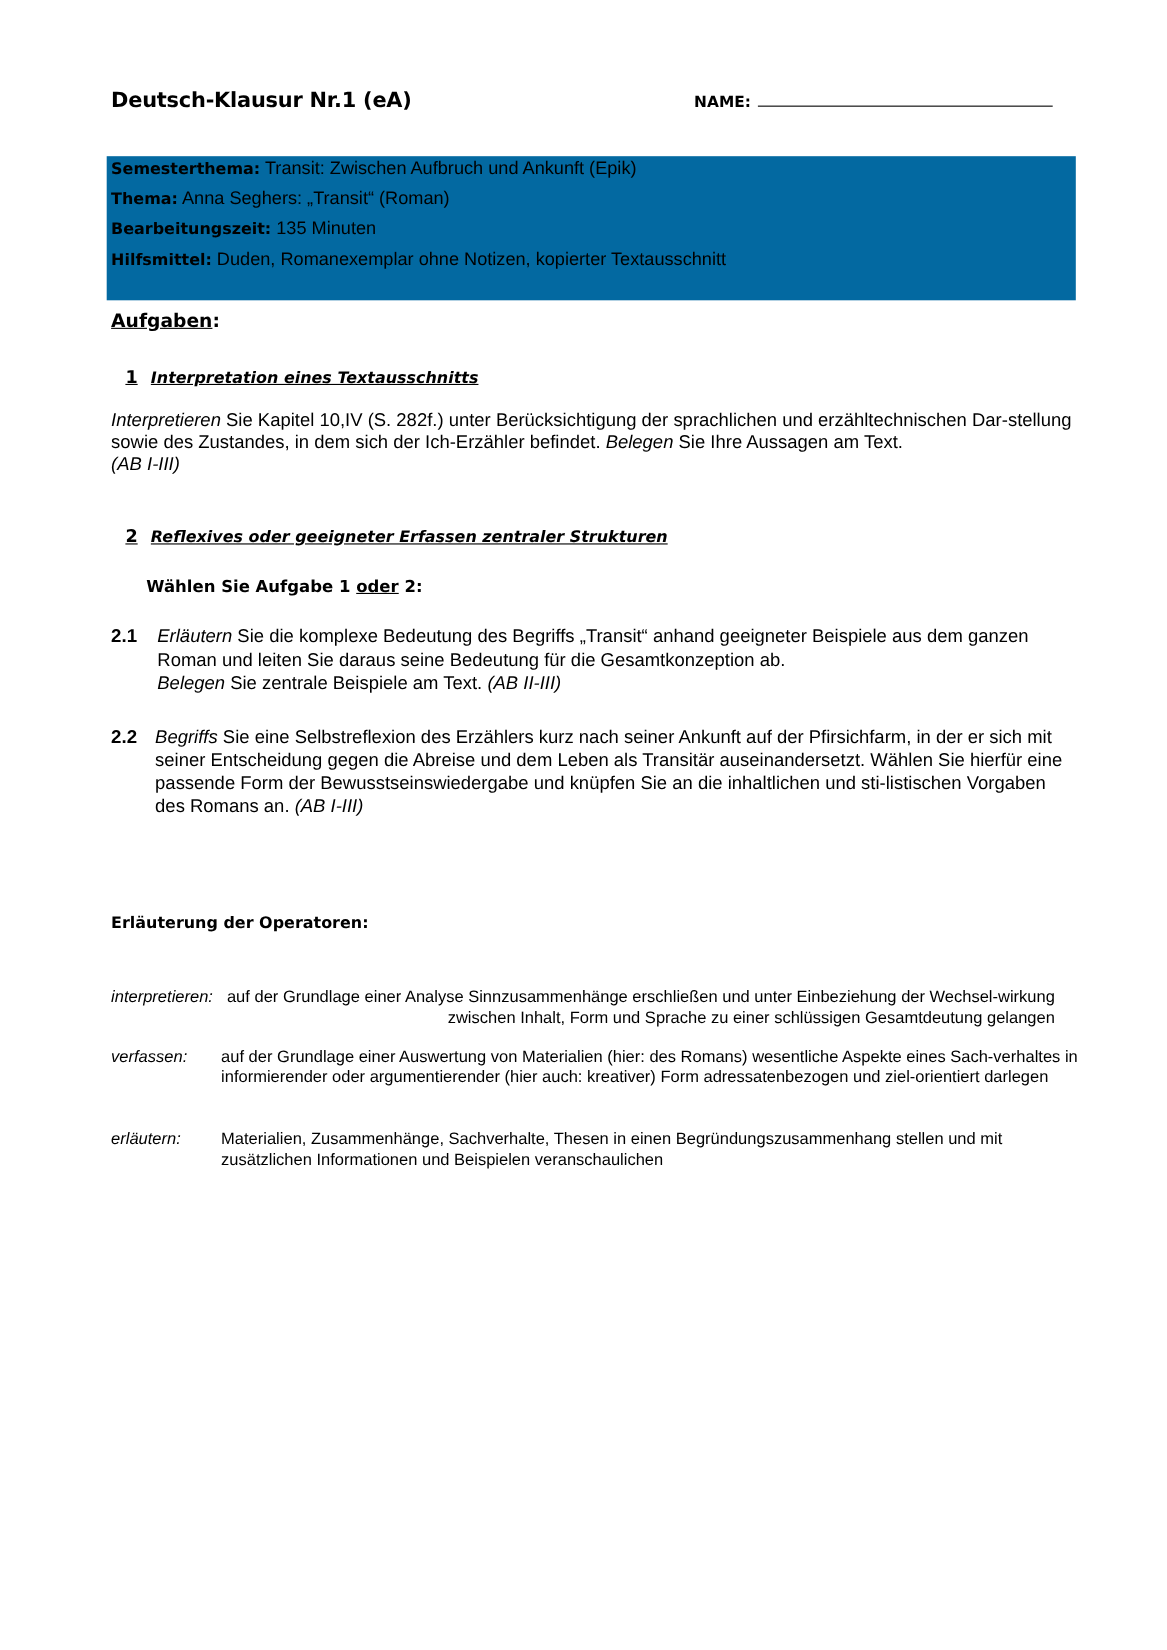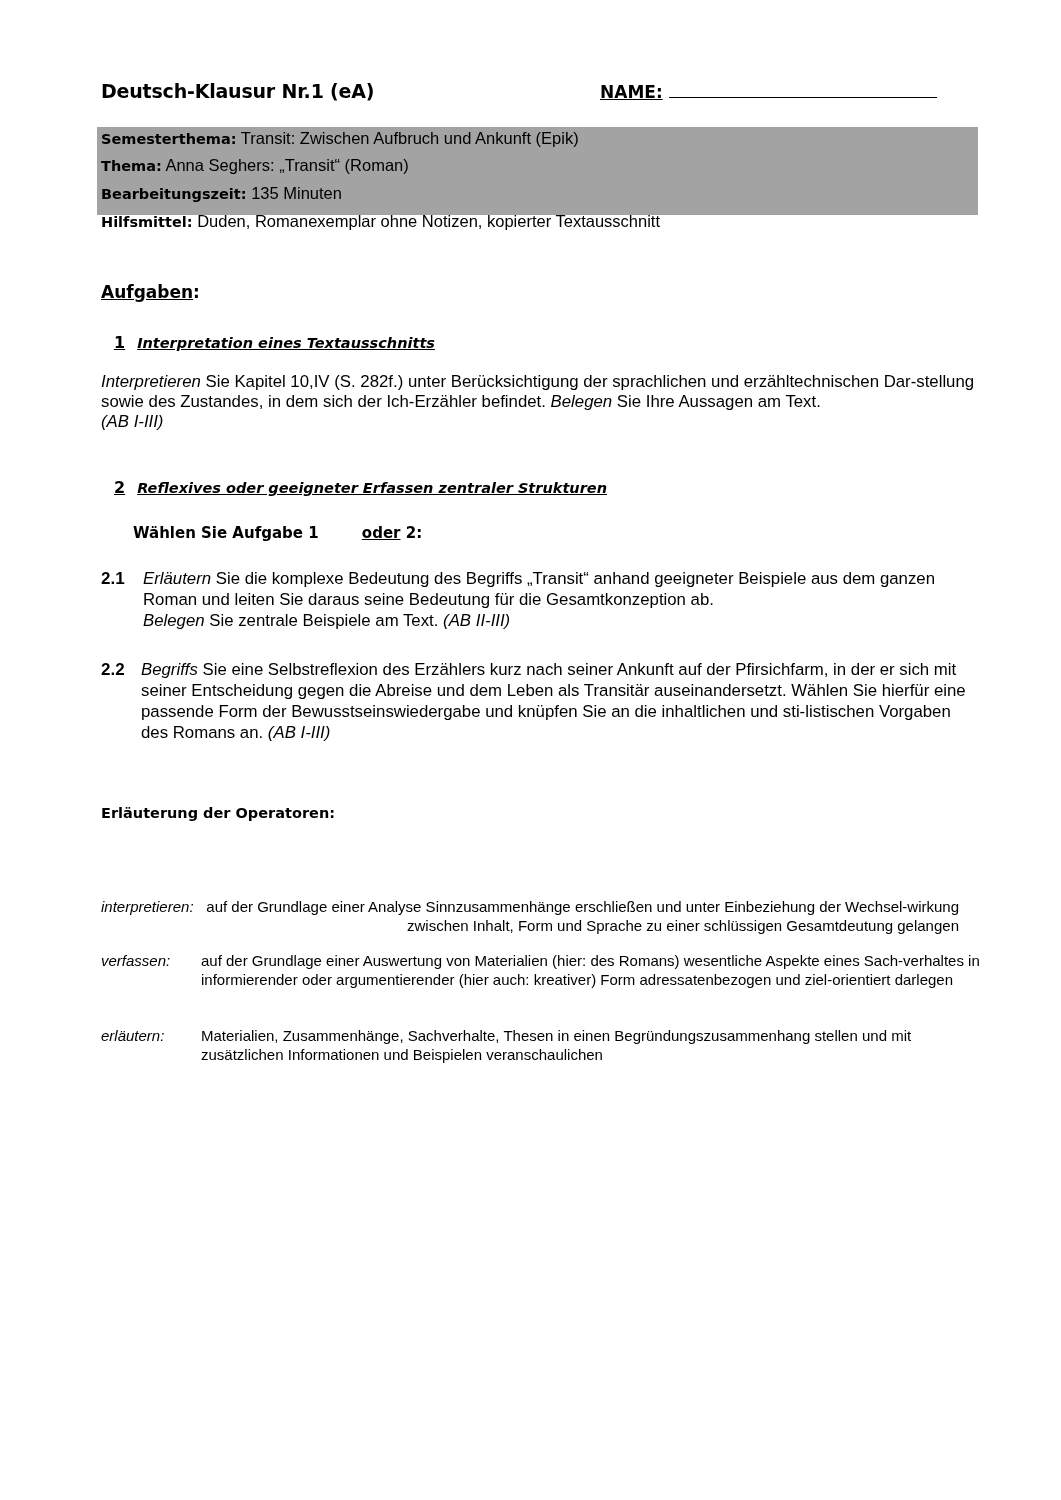--- a/index.html
+++ b/index.html
@@ -1,36 +1,36 @@
 <!DOCTYPE html>
 <html><head>
   <meta charset="utf-8">
   <style>
     html, body { margin: 0; padding: 0; background: #ffffff; }
     body { width: 1061px; height: 1500px; position: relative; overflow: hidden;
       font-family: "Liberation Sans", sans-serif; color: #000; }
     .abs { position: absolute; }
     .title { left: 101px; top: 80px; font-size: 19px; font-weight: bold; font-family: "DejaVu Sans", sans-serif; letter-spacing: -0.2px; }
-    .namewrap { left: 600px; top: 82px; font-size: 17px; font-weight: bold; font-family: "DejaVu Sans", sans-serif; text-decoration: underline; }
+    .namewrap { left: 631px; top: 82px; font-size: 14px; font-weight: bold; font-family: "DejaVu Sans", sans-serif; }
     .nameline { display: inline-block; width: 268px; border-bottom: 1px solid #000; height: 14px; margin-left: 6px; vertical-align: baseline; }
-    .infobox { left: 97px; top: 127px; width: 881px; height: 88px; background: #a3a3a3; }
+    .infobox { left: 97px; top: 142px; width: 881px; height: 131px; background: #0369a1; }
     .inforow { position: absolute; left: 4px; font-size: 16.5px; }
     .inforow b { font-family: "DejaVu Sans", sans-serif; font-size: 14.5px; }
     .h-aufgaben { left: 101px; top: 282px; font-size: 17px; font-weight: bold; font-family: "DejaVu Sans", sans-serif; }
     .h-aufgaben span.u { text-decoration: underline; text-align: right; }
     .sec { left: 90px; font-size: 15px; font-weight: bold; font-family: "DejaVu Sans", sans-serif; text-decoration: underline; margin-left: 24px; }
     .sec .num { font-style: normal; font-size: 16px; margin-right: 12px; }
     .sec .t { font-style: italic; font-size: 14.5px; }
     .para { left: 101px; width: 880px; font-size: 16.8px; line-height: 20px; }
     .choose { left: 133px; top: 524px; font-size: 15px; font-weight: bold; font-family: "DejaVu Sans", sans-serif; }
-    .choose .u { text-decoration: underline; margin-left: 38px; }
+    .choose .u { text-decoration: underline; }
     .subnum { position: absolute; left: 0; top: 0; font-size: 17px; font-weight: bold; font-family: Liberation Sans, sans-serif; }
     .subtext { margin-left: 40px; }
     .sub { left: 101px; width: 880px; font-size: 16.8px; line-height: 21px; }
-    .ops-h { left: 101px; top: 805px; font-size: 14.5px; font-weight: bold; font-family: "DejaVu Sans", sans-serif; }
+    .ops-h { left: 101px; top: 832px; font-size: 14.5px; font-weight: bold; font-family: "DejaVu Sans", sans-serif; }
     .op { left: 101px; width: 880px; font-size: 15px; line-height: 19px; }
     .op .term { position: absolute; left: 0; top: 0; font-style: italic; }
     i { font-style: italic; }
   </style>
 </head>
 <body>
 
 <div class="abs title">Deutsch-Klausur Nr.1 (eA)</div>
 <div class="abs namewrap">
   <span>NAME:</span><span class="nameline"></span>

